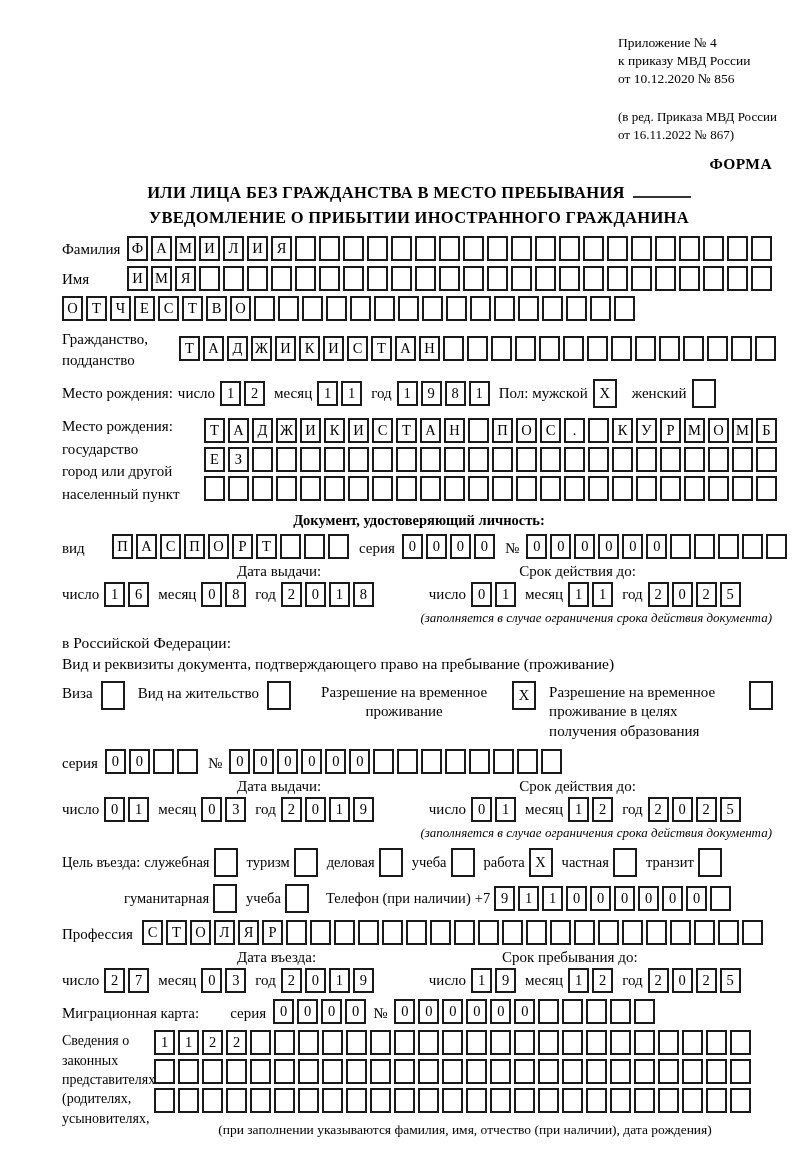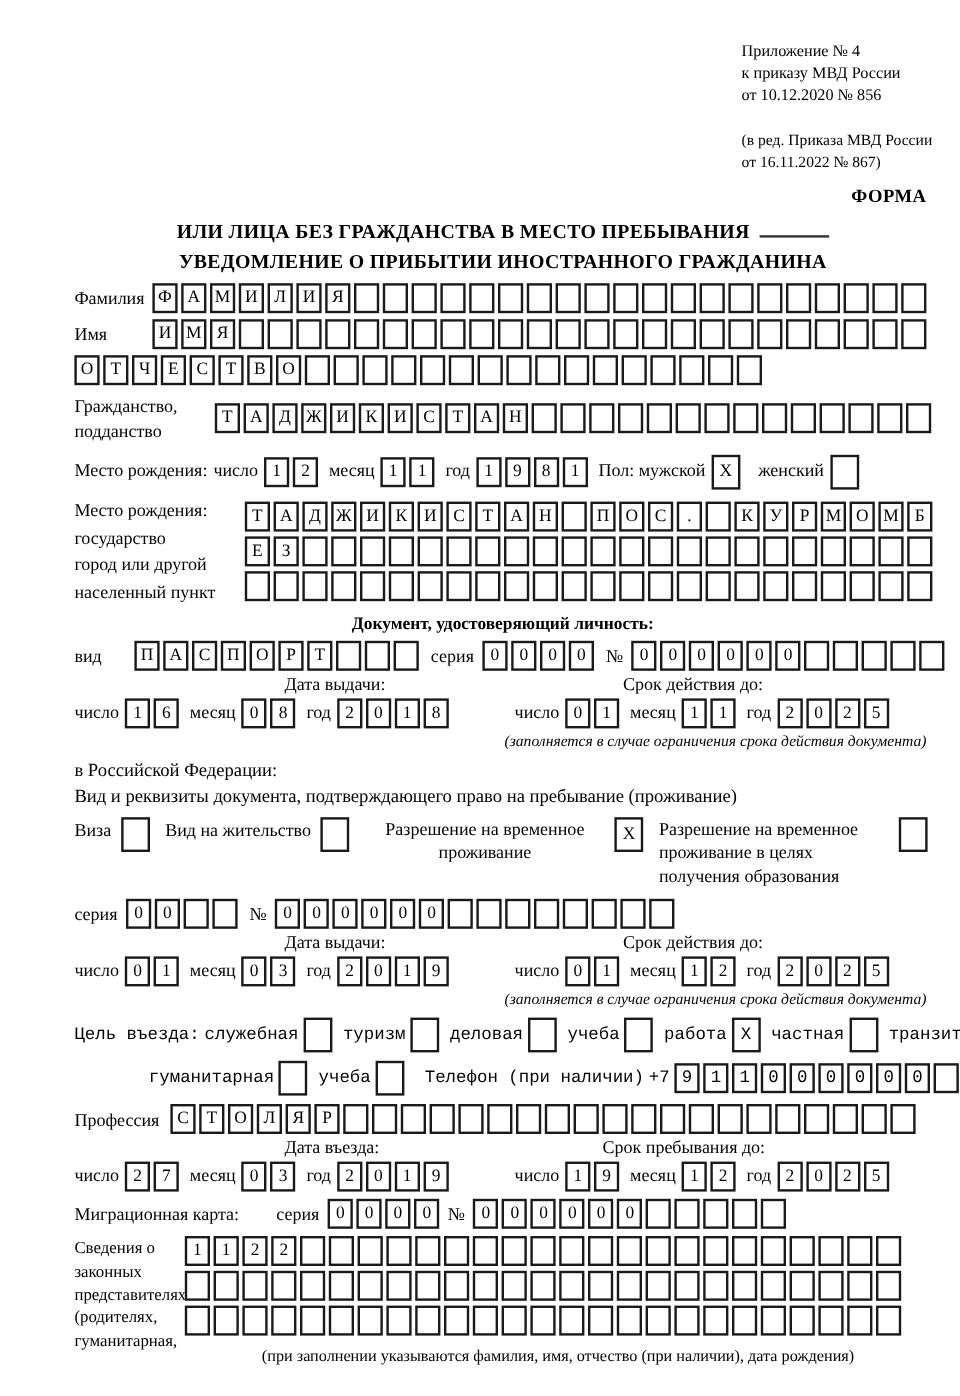--- a/index.html
+++ b/index.html
@@ -72,21 +72,21 @@
   .intro { margin-top:7px; line-height:1.35; font-size:15.5px; }
   .opts { display:flex; align-items:flex-start; margin-top:6px; }
   .opt { display:flex; align-items:flex-start; }
   .opt + .opt { margin-left:13px; }
   .opt .t { padding-top:4px; }
   .opt .boxes { margin-left:8px; margin-top:0; }
   .opt .t.c2 { width:200px; text-align:center; line-height:1.3; padding-top:2px; }
   .opt .t.c3 { width:192px; text-align:left; line-height:1.3; padding-top:2px; }
 
   
-  .prow { display:flex; align-items:center; margin-top:7px; font-size:14.5px; white-space:nowrap;font-family:Liberation Mono, monospace; }
+  .prow { display:flex; align-items:center; margin-top:7px; font-size:14.5px; white-space:nowrap; }
   .prow .t { margin-right:4px; }
   .prow .boxes { margin-right:9px; }
   .prow .boxes:last-child { margin-right:0; }
   .indent62 { padding-left:62px; }
   .phone-label { margin-left:8px; margin-right:8px; }
   .phone-prefix { margin-right:5px; }
 
   
   .mig-row .t { margin:3px 7px 0 0; white-space:nowrap; }
   .mig-row .sp { margin-left:24px; }
@@ -713,21 +713,21 @@
         <span class="box"></span>
       </span>
   </div>
 
   <div class="rep">
     <span class="rep-lbl">
       <span>Сведения о</span><br>
       <span>законных</span><br>
       <span>представителях</span><br>
       <span>(родителях,</span><br>
-      <span>гуманитарная,</span><br>
+      <span>усыновителях,</span><br>
       
     </span>
     <span class="stack" style="flex:1;">
       <span class="boxes">
           <span class="box">1</span>
           <span class="box">1</span>
           <span class="box">2</span>
           <span class="box">2</span>
           <span class="box"></span>
           <span class="box"></span>

